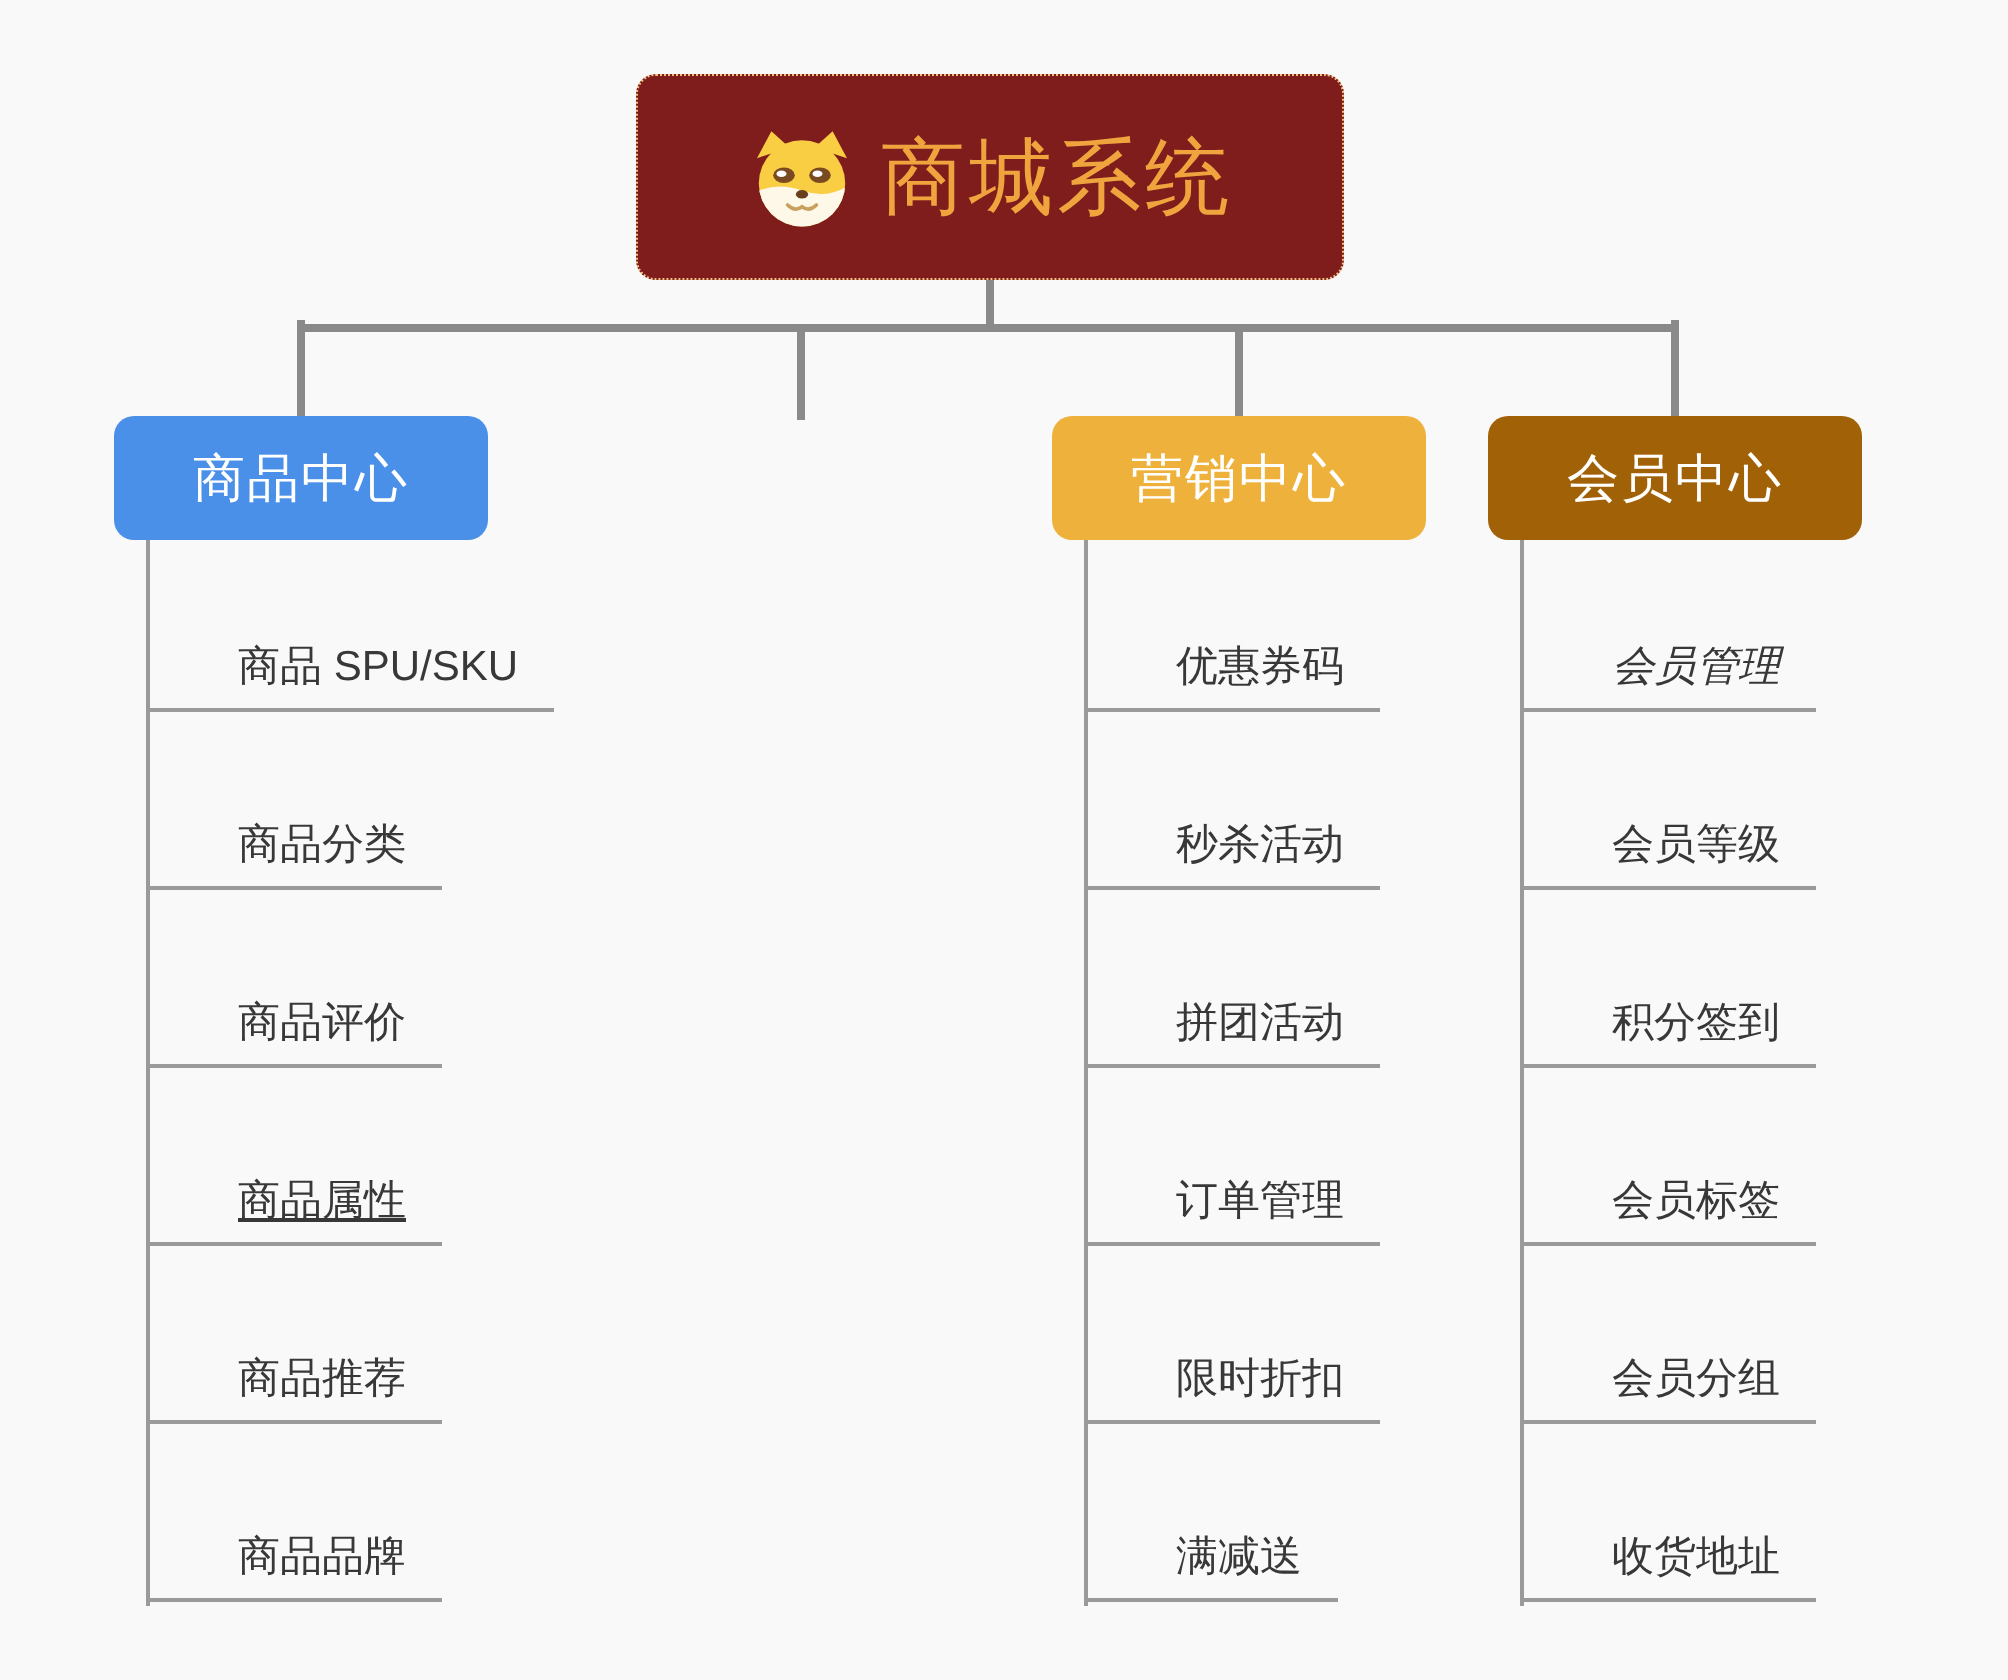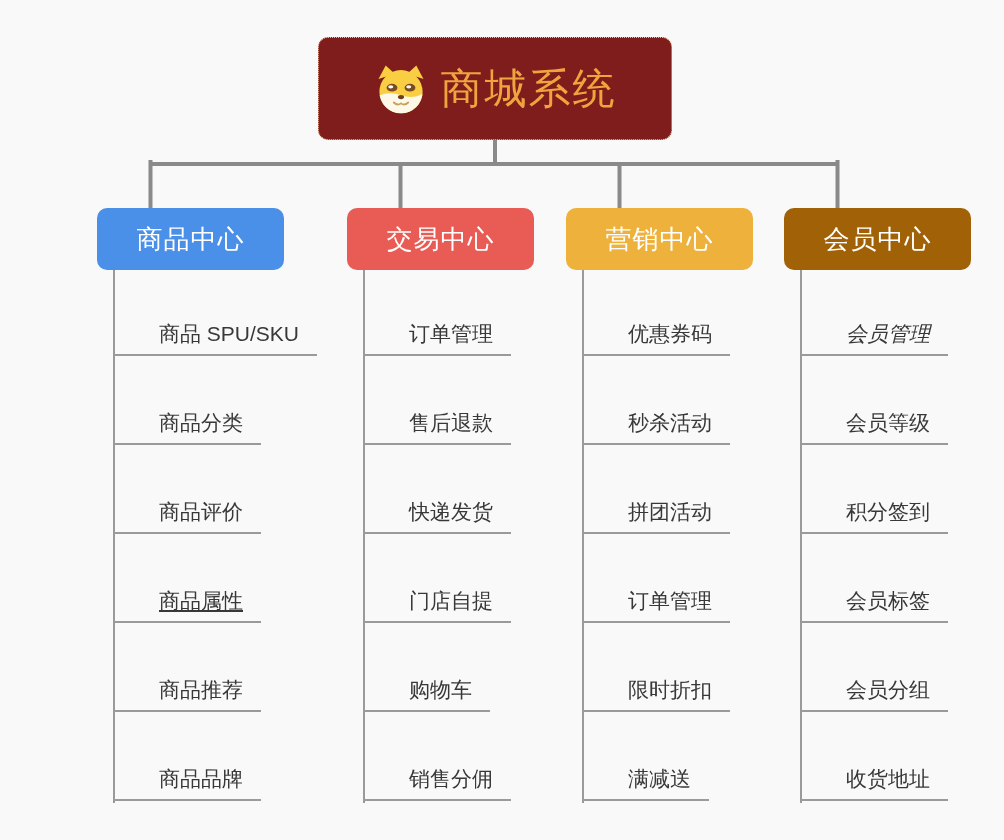--- a/index.html
+++ b/index.html
@@ -35,21 +35,21 @@
     justify-content: center;
     gap: 13px;
   }
   .root-title {
     font-size: 42px;
     letter-spacing: 2px;
     color: #F0A43E;
     white-space: nowrap;
   }
   .dog { width: 54px; height: 50px; display: inline-block; }
-  .branch { position: absolute; top: 208px; width: 157px; margin-left: 40px; }
+  .branch { position: absolute; top: 208px; width: 157px; }
   .branch-header {
     width: 187px; height: 62px;
     border-radius: 10px;
     display: flex;
     align-items: center;
     justify-content: center;
     color: #FFFFFF;
     font-size: 26px;
     letter-spacing: 1px;
     white-space: nowrap;
@@ -118,30 +118,20 @@
     <div class="branch-header" style="background-color: rgb(74, 144, 232);">商品中心</div>
     <div class="trunk" style="background-color: rgb(154, 154, 154);"></div>
     <div class="leaf r0" style="border-bottom-color: rgb(154, 154, 154);">商品 SPU/SKU</div>
     <div class="leaf r1" style="border-bottom-color: rgb(154, 154, 154);">商品分类</div>
     <div class="leaf r2" style="border-bottom-color: rgb(154, 154, 154);">商品评价</div>
     <div class="leaf r3" style="border-bottom-color: rgb(154, 154, 154); text-decoration: underline;">商品属性</div>
     <div class="leaf r4" style="border-bottom-color: rgb(154, 154, 154);">商品推荐</div>
     <div class="leaf r5" style="border-bottom-color: rgb(154, 154, 154);">商品品牌</div>
   </div>
 
-  <div class="branch b1">
-    <div class="branch-header" style="background-color: rgb(232, 92, 85);">交易中心</div>
-    <div class="trunk" style="background-color: rgb(154, 154, 154);"></div>
-    <div class="leaf r0" style="border-bottom-color: rgb(154, 154, 154);">订单管理</div>
-    <div class="leaf r1" style="border-bottom-color: rgb(154, 154, 154);">售后退款</div>
-    <div class="leaf r2" style="border-bottom-color: rgb(154, 154, 154);">快递发货</div>
-    <div class="leaf r3" style="border-bottom-color: rgb(154, 154, 154);">门店自提</div>
-    <div class="leaf r4" style="border-bottom-color: rgb(154, 154, 154);">购物车</div>
-    <div class="leaf r5" style="border-bottom-color: rgb(154, 154, 154);">销售分佣</div>
-  </div>
 
   <div class="branch b2">
     <div class="branch-header" style="background-color: rgb(238, 178, 60);">营销中心</div>
     <div class="trunk" style="background-color: rgb(154, 154, 154);"></div>
     <div class="leaf r0" style="border-bottom-color: rgb(154, 154, 154);">优惠券码</div>
     <div class="leaf r1" style="border-bottom-color: rgb(154, 154, 154);">秒杀活动</div>
     <div class="leaf r2" style="border-bottom-color: rgb(154, 154, 154);">拼团活动</div>
     <div class="leaf r3" style="border-bottom-color: rgb(154, 154, 154);">订单管理</div>
     <div class="leaf r4" style="border-bottom-color: rgb(154, 154, 154);">限时折扣</div>
     <div class="leaf r5" style="border-bottom-color: rgb(154, 154, 154);">满减送</div>

